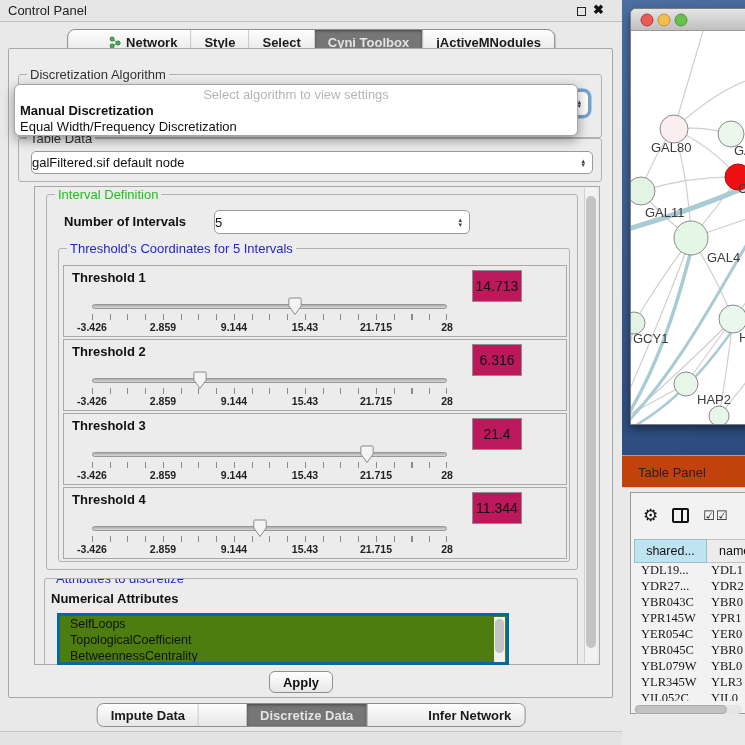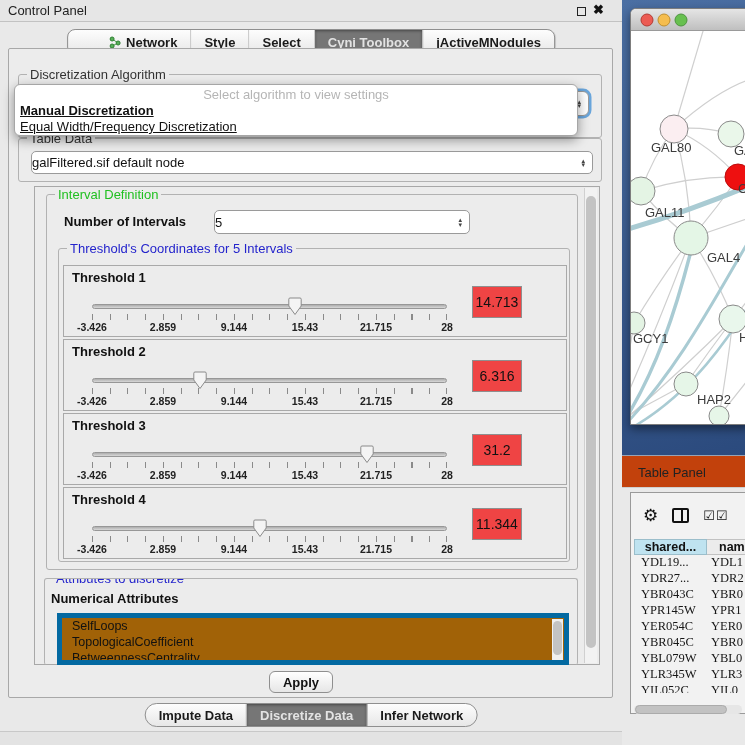--- a/index.html
+++ b/index.html
@@ -23,62 +23,62 @@
   .legend { position:absolute; top:-8px; left:8px; background:#ececec; padding:0 3px; font-size:13px; color:#333; }
   .legend.green { color:#21c021; }
   .legend.blue { color:#2424cc; }
   
   .combo { position:absolute; background:#fff; border:1px solid #9a9a9a; border-radius:5px; display:flex; align-items:center; font-size:13px; color:#111; }
   .spinner { position:absolute; right:7px; top:50%; transform:translateY(-50%); display:flex; flex-direction:column; line-height:4.5px; font-size:7px; color:#444; }
   .focusring { box-shadow:0 0 0 2.5px #6aa6dc; }
   
   .popup { position:absolute; left:14px; top:84px; width:564px; height:52px; background:#fff; border:1px solid #a6a6a6; border-radius:6px; box-shadow:0 4px 12px rgba(0,0,0,.4); z-index:30; overflow:hidden; }
   .popup .ph { height:18px; text-align:center; font-size:13px; color:#b5b5b5; padding-top:2px; }
-  .popup .opt { height:16px; font-size:13px; color:#111; padding-left:5px;text-decoration:underline; }
+  .popup .opt { height:16px; font-size:13px; color:#111; padding-left:5px; }
   .popup .opt.bold { font-weight:bold; }
   
   .scrollpanel { position:absolute; left:34px; top:186px; width:566px; height:479px; border:1px solid #a8a8a8; background:#ececec; }
   .vscroll { position:absolute; left:584px; top:188px; width:13px; height:475px; background:#f2f2f2; border-left:1px solid #d0d0d0; }
   .vscroll .thumb { position:absolute; left:1px; top:8px; width:10px; height:452px; background:#c3c3c3; border-radius:6px; }
   
   .tpanel { position:absolute; left:4px; width:504px; height:72px; background:#ececec; border:1px solid #a9a9a9; }
   .tpanel .tlabel { position:absolute; left:8px; top:4px; font-size:13px; font-weight:bold; color:#111; }
   .track { position:absolute; left:28px; top:38px; width:355px; height:5px; border:1px solid #979797; border-radius:3px; background:linear-gradient(#adadad,#d8d8d8); }
   .thumb-sl { position:absolute; top:-8px; transform:translateX(-50%); width:15px; height:19px; }
   .ticks { position:absolute; left:28px; top:48px; width:355px; height:6px; background:repeating-linear-gradient(to right,#8a8a8a 0 1px,transparent 1px 17.75px); border-right:1px solid #8a8a8a; }
   .ticklabels { position:absolute; left:28px; top:55px; width:355px; height:12px; font-size:10.5px; font-weight:bold; color:#222; }
   .ticklabels span { position:absolute; transform:translateX(-50%); white-space:nowrap; }
   .tl0{left:0%} .tl1{left:20%} .tl2{left:40%} .tl3{left:60%} .tl4{left:80%} .tl5{left:100%}
-  .tval { position:absolute; left:408px; top:20px; width:50px; height:32px; background:#ef4444; border:1px solid #8f8f8f; font-size:14px; color:#111; display:flex; align-items:center; justify-content:center; }
-  
-  .attrlist { position:absolute; left:12px; top:34px; width:512px; height:52px; background:#a16207; border:5px solid #0369a1; overflow:hidden; }
+  .tval { position:absolute; left:408px; top:4px; width:50px; height:32px; background:#be185d; border:1px solid #8f8f8f; font-size:14px; color:#111; display:flex; align-items:center; justify-content:center; }
+  
+  .attrlist { position:absolute; left:12px; top:34px; width:452px; height:52px; background:#4d7c0f; border:3px solid #0369a1; overflow:hidden; }
   .attrlist .item { height:16px; font-size:12.5px; color:#111; padding-left:10px; line-height:16px; }
   .attrlist .sb { position:absolute; right:1px; top:1px; width:11px; height:50px; background:#f0f0f0; }
   .attrlist .sb .thumb { position:absolute; left:1px; top:2px; width:9px; height:34px; background:#c3c3c3; border-radius:5px; }
   
   .btn { position:absolute; height:22px; background:linear-gradient(#ffffff,#e6e6e6); border:1px solid #8f8f8f; border-radius:6px; font-size:13px; font-weight:bold; color:#111; display:flex; align-items:center; justify-content:center; }
-  .bottom-tabbar { position:absolute; top:703px; left:50%; transform:translateX(-50%); display:flex; height:24px; border:1px solid #8f8f8f; border-radius:12px; overflow:hidden; background:linear-gradient(#fdfdfd,#e7e7e7); }
+  .bottom-tabbar { position:absolute; top:703px; left:50%; transform:translateX(-50%); display:flex; height:24px; border:1px solid #8f8f8f; border-radius:7px; overflow:hidden; background:linear-gradient(#fdfdfd,#e7e7e7);gap:48px; }
   .bottom-strip { position:absolute; left:0; top:731px; width:622px; height:14px; background:#e3e3e3; border-top:1px solid #c8c8c8; }
   
   .right { position:absolute; left:622px; top:0; width:123px; height:745px; }
   .right .bluebg { position:absolute; left:0; top:0; width:123px; height:455px; background:linear-gradient(160deg,#4b6fa3,#2b4a7d); }
   .right .graybg { position:absolute; left:0; top:455px; width:123px; height:290px; background:#e9e9e9; border-top:1px solid #97a3b5; }
   .net-window { position:absolute; left:8px; top:8px; width:120px; height:417px; border-radius:6px 0 0 0; box-shadow:0 4px 10px rgba(0,0,0,.45); overflow:hidden; background:#fff; border:1px solid #7d7d7d; }
   .mac-titlebar { height:22px; background:linear-gradient(#e5e5e5,#bfbfbf); border-bottom:1px solid #9a9a9a; display:flex; align-items:center; padding-left:9px; }
   .net-canvas { position:relative; width:100%; height:394px; background:#fff; overflow:hidden; }
   .tp-header { position:absolute; left:0; top:456px; width:123px; height:32px; background:#c2410c; border-bottom:1px solid #cfcfcf;text-decoration:underline; }
   .tp-header .t { position:absolute; left:16px; top:9px; font-size:13px; color:#222; }
   .tp-box { position:absolute; left:8px; top:492px; width:115px; height:222px; background:#f2f2f2; border:1px solid #9a9a9a; border-right:none; }
   .tp-toolbar { position:absolute; left:0; top:0; width:100%; height:44px; display:flex; align-items:center; gap:14px; padding-left:12px; }
   .gear { font-size:17px; color:#111; }
   .colicon { width:17px; height:15px; border:2px solid #111; border-radius:2px; position:relative; }
   .colicon::after { content:""; position:absolute; left:50%; top:0; width:2px; height:100%; background:#111; }
   .chk { font-size:13px; color:#111; letter-spacing:1px; }
   .tp-table { position:absolute; left:3px; top:46px; width:112px; }
-  .tp-head { display:flex; height:16px;font-weight:bold; }
+  .tp-head { display:flex; height:24px; }
   .tp-head .c1 { width:73px; background:#bfe3f0; border:1px solid #9bbecb; font-size:12.5px; color:#111; display:flex; align-items:center; justify-content:center; }
   .tp-head .c2 { flex:1; background:#ececec; border:1px solid #c2c2c2; border-left:none; font-size:12.5px; color:#111; display:flex; align-items:center; padding-left:12px; overflow:hidden; }
   .tp-rows { height:138px; overflow:hidden;font-family:Liberation Serif, serif; }
   .tp-row { display:flex; height:16px; font-size:12.5px; color:#161616; }
   .tp-row .c1 { width:73px; padding-left:7px; overflow:hidden; white-space:nowrap; }
   .tp-row .c2 { flex:1; padding-left:4px; overflow:hidden; white-space:nowrap; }
   .hscroll { position:absolute; left:3px; top:212px; width:108px; height:9px; background:#e6e6e6; border-radius:5px; }
   .hscroll .thumb { position:absolute; left:1px; top:0; width:92px; height:9px; background:#c2c2c2; border-radius:5px; border:1px solid #ababab; }
   svg text { font-family:"Liberation Sans",sans-serif; }
 </style>
@@ -211,21 +211,21 @@
       </div>
       <div class="ticks"></div>
       <div class="ticklabels">
         <span class="tl0">-3.426</span>
         <span class="tl1">2.859</span>
         <span class="tl2">9.144</span>
         <span class="tl3">15.43</span>
         <span class="tl4">21.715</span>
         <span class="tl5">28</span>
       </div>
-      <div class="tval">31.2</div>
+      <div class="tval">21.4</div>
     </div>
 
     <div class="tpanel" style="top:238px;">
       <span class="tlabel">Threshold 4</span>
       <div class="track">
         <div class="thumb-sl" style="left: 47.3%;">
           <svg width="15" height="19" viewBox="0 0 15 19">
               <path d="M2.5 1 H12.5 Q13.7 1 13.7 2.2 V9 L7.5 17.5 L1.3 9 V2.2 Q1.3 1 2.5 1 Z" fill="#f4f4f4" stroke="#8a8a8a"></path>
             </svg>
         </div>

